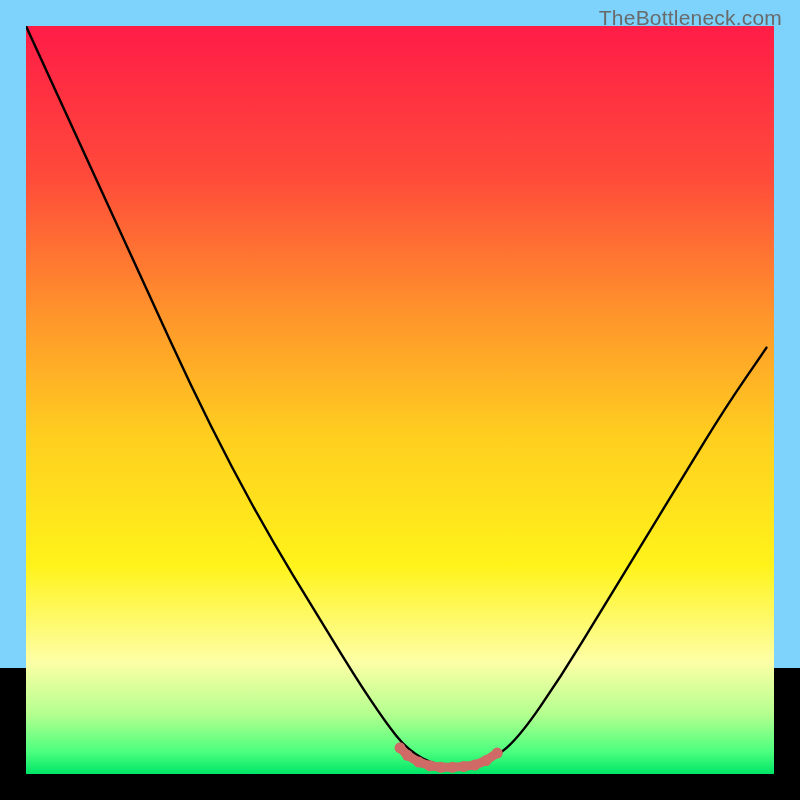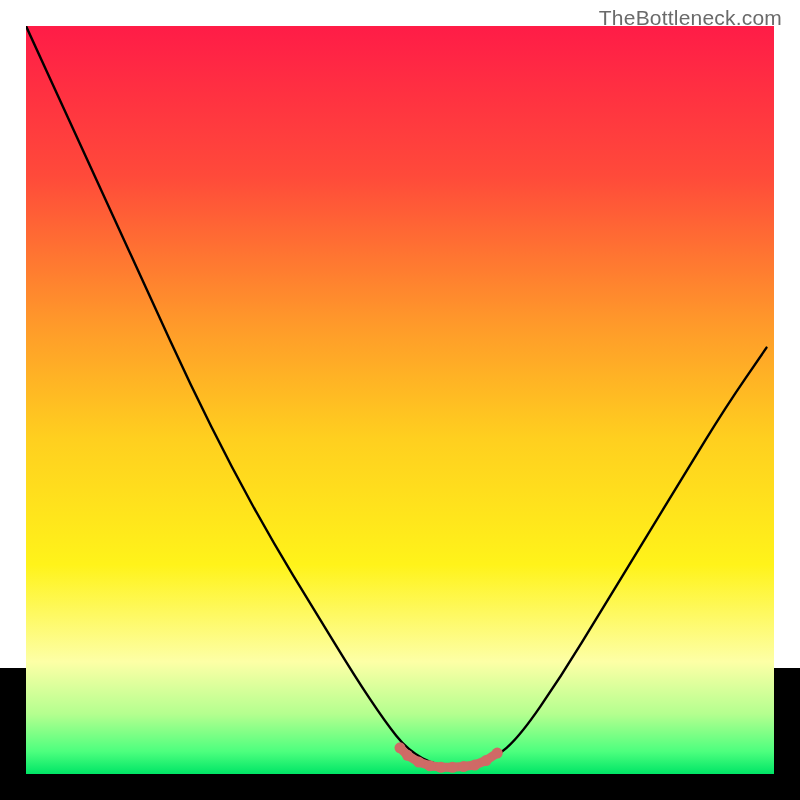--- a/index.html
+++ b/index.html
@@ -8,21 +8,21 @@
     width: 800px;
     height: 800px;
     background: #000;
     overflow: hidden;
     font-family: Arial, Helvetica, sans-serif;
   }
   .chart-frame {
     position: relative;
     width: 800px;
     height: 668px;
-    background: #ffffff;
+    background: #7dd3fc;
   }
   .plot-area {
     position: absolute;
     left: 26px;
     top: 26px;
     width: 748px;
     height: 748px;
     overflow: hidden;
   }
   .gradient-bg {

